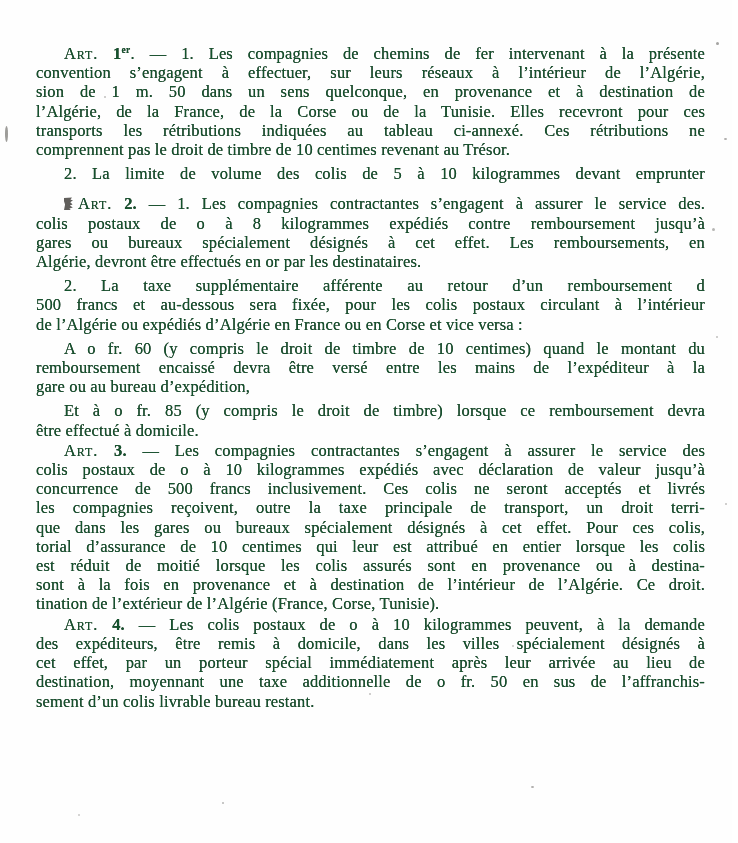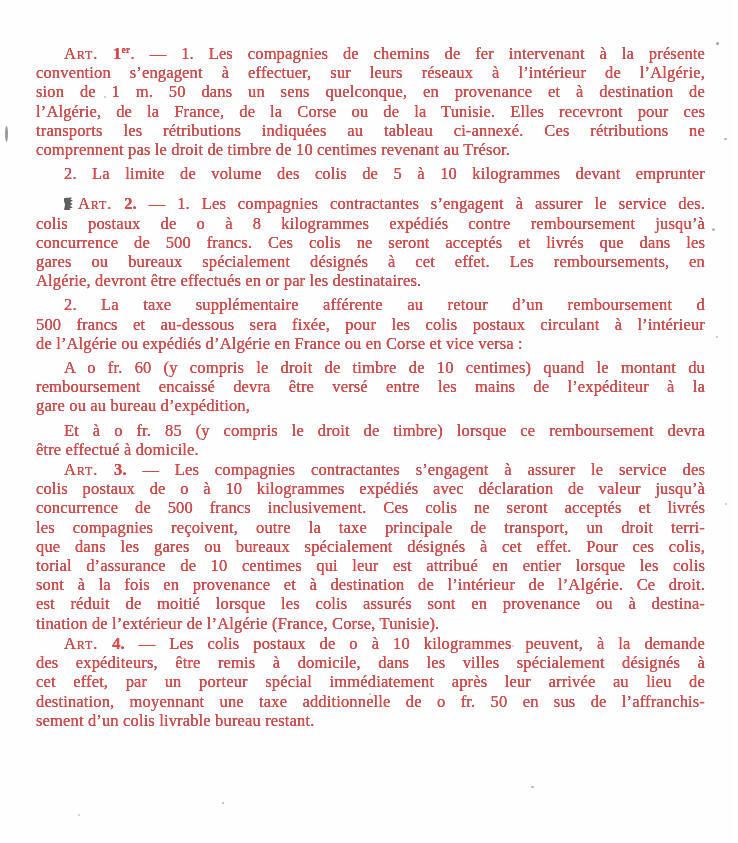--- a/index.html
+++ b/index.html
@@ -7,21 +7,21 @@
     padding: 0;
     background: #ffffff;
   }
   .page {
     position: relative;
     width: 732px;
     height: 843px;
     background: #fefefe;
     overflow: hidden;
     font-family: "Liberation Serif", "DejaVu Serif", serif;
-    color: #ef4444;
+    color: #14532d;
   }
   .text-block {
     position: absolute;
     left: 36px;
     top: 30px;
     width: 669px;
     font-size: 16.5px;
     line-height: 19.2px;
     letter-spacing: 0.15px;
     text-shadow: 0 0 0.6px rgba(30,28,26,0.85);
@@ -74,21 +74,20 @@
         <div class="line"><span>l’Algérie, de la France, de la Corse ou de la Tunisie. Elles recevront pour ces</span></div>
         <div class="line"><span>transports les rétributions indiquées au tableau ci-annexé. Ces rétributions ne</span></div>
         <div class="line last"><span>comprennent pas le droit de timbre de 10 centimes revenant au Trésor.</span></div>
       </div>
       <div class="para sub">
         <div class="line first"><span>2. La limite de volume des colis de 5 à 10 kilogrammes devant emprunter</span></div>
       </div>
       <div class="para art">
         <div class="line first"><span class="smudge"></span><span class="sc">Art.</span><span> </span><span class="b">2.</span><span> — 1. Les compagnies contractantes s’engagent à assurer le service des.</span></div>
         <div class="line"><span>colis postaux de o à 8 kilogrammes expédiés contre remboursement jusqu’à</span></div>
-        <div class="line"><span>concurrence de 500 francs. Ces colis ne seront acceptés et livrés que dans les</span></div>
         <div class="line"><span>gares ou bureaux spécialement désignés à cet effet. Les remboursements, en</span></div>
         <div class="line last"><span>Algérie, devront être effectués en or par les destinataires.</span></div>
       </div>
       <div class="para sub">
         <div class="line first"><span>2. La taxe supplémentaire afférente au retour d’un remboursement d</span></div>
         <div class="line"><span>500 francs et au-dessous sera fixée, pour les colis postaux circulant à l’intérieur</span></div>
         <div class="line last"><span>de l’Algérie ou expédiés d’Algérie en France ou en Corse et </span><span class="i">vice versa</span><span> :</span></div>
       </div>
       <div class="para sub">
         <div class="line first"><span>A o fr. 60 (y compris le droit de timbre de 10 centimes) quand le montant du</span></div>
@@ -99,22 +98,22 @@
         <div class="line first"><span>Et à o fr. 85 (y compris le droit de timbre) lorsque ce remboursement devra</span></div>
         <div class="line last"><span>être effectué à domicile.</span></div>
       </div>
       <div class="para art-big">
         <div class="line first"><span class="sc">Art.</span><span> </span><span class="b">3.</span><span> — Les compagnies contractantes s’engagent à assurer le service des</span></div>
         <div class="line"><span>colis postaux de o à 10 kilogrammes expédiés avec déclaration de valeur jusqu’à</span></div>
         <div class="line"><span>concurrence de 500 francs inclusivement. Ces colis ne seront acceptés et livrés</span></div>
         <div class="line"><span>les compagnies reçoivent, outre la taxe principale de transport, un droit terri-</span></div>
         <div class="line"><span>que dans les gares ou bureaux spécialement désignés à cet effet. Pour ces colis,</span></div>
         <div class="line"><span>torial d’assurance de 10 centimes qui leur est attribué en entier lorsque les colis</span></div>
+        <div class="line"><span>est réduit de moitié lorsque les colis assurés sont en provenance ou à destina-</span></div>
         <div class="line"><span>sont à la fois en provenance et à destination de l’intérieur de l’Algérie. Ce droit.</span></div>
-        <div class="line"><span>est réduit de moitié lorsque les colis assurés sont en provenance ou à destina-</span></div>
         <div class="line last"><span>tination de l’extérieur de l’Algérie (France, Corse, Tunisie).</span></div>
       </div>
       <div class="para art-big">
         <div class="line first"><span class="sc">Art.</span><span> </span><span class="b">4.</span><span> — Les colis postaux de o à 10 kilogrammes peuvent, à la demande</span></div>
         <div class="line"><span>des expéditeurs, être remis à domicile, dans les villes spécialement désignés à</span></div>
         <div class="line"><span>cet effet, par un porteur spécial immédiatement après leur arrivée au lieu de</span></div>
         <div class="line"><span>destination, moyennant une taxe additionnelle de o fr. 50 en sus de l’affranchis-</span></div>
         <div class="line last"><span>sement d’un colis livrable bureau restant.</span></div>
       </div>
     </div>

